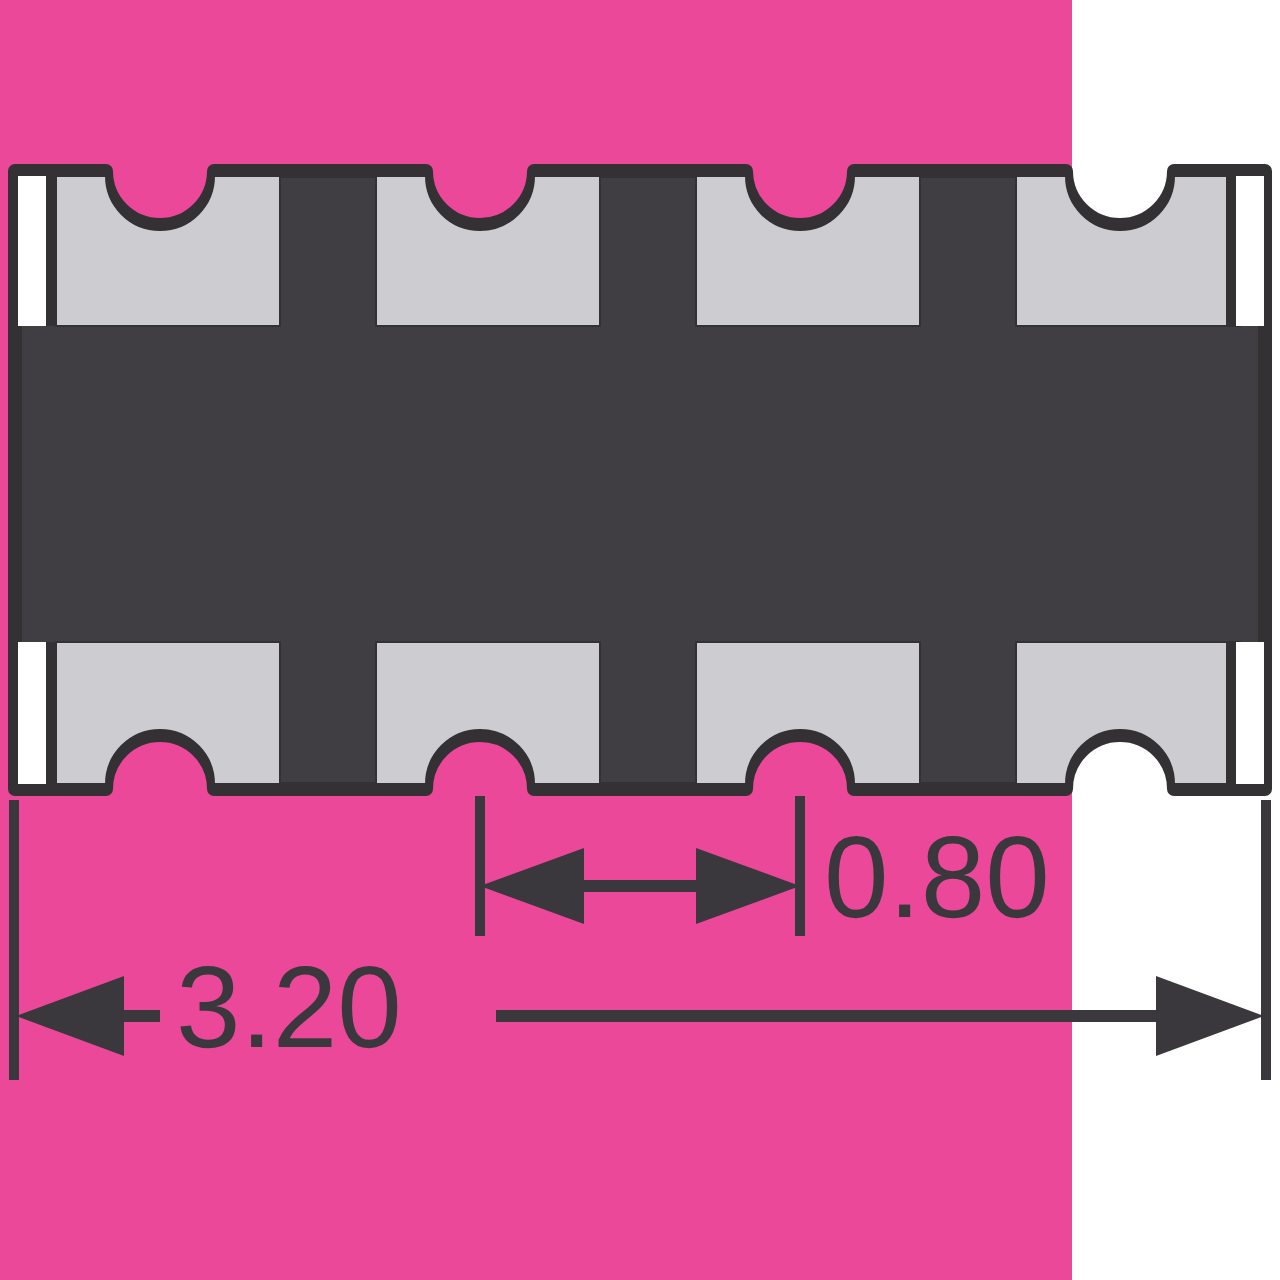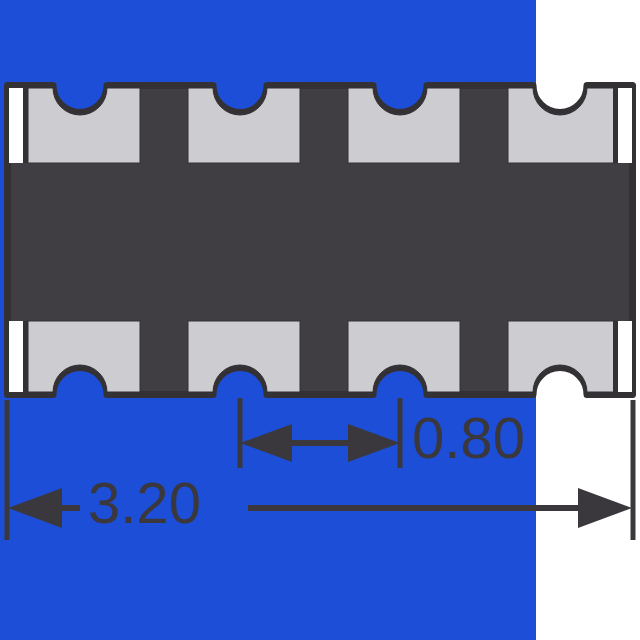--- a/index.html
+++ b/index.html
@@ -11,21 +11,21 @@
   body {
     width: 640px;
     height: 640px;
     overflow: hidden;
     font-family: "Liberation Sans", sans-serif;
   }
   #drawing-root {
     position: relative;
     width: 536px;
     height: 640px;
-    background: #1d4ed8;
+    background: #ec4899;
   }
   #outline-svg {
     position: absolute;
     top: 0;
     left: 0;
     display: block;
   }
   .dim-text {
     font-family: "Liberation Sans", sans-serif;
     font-size: 58px;

